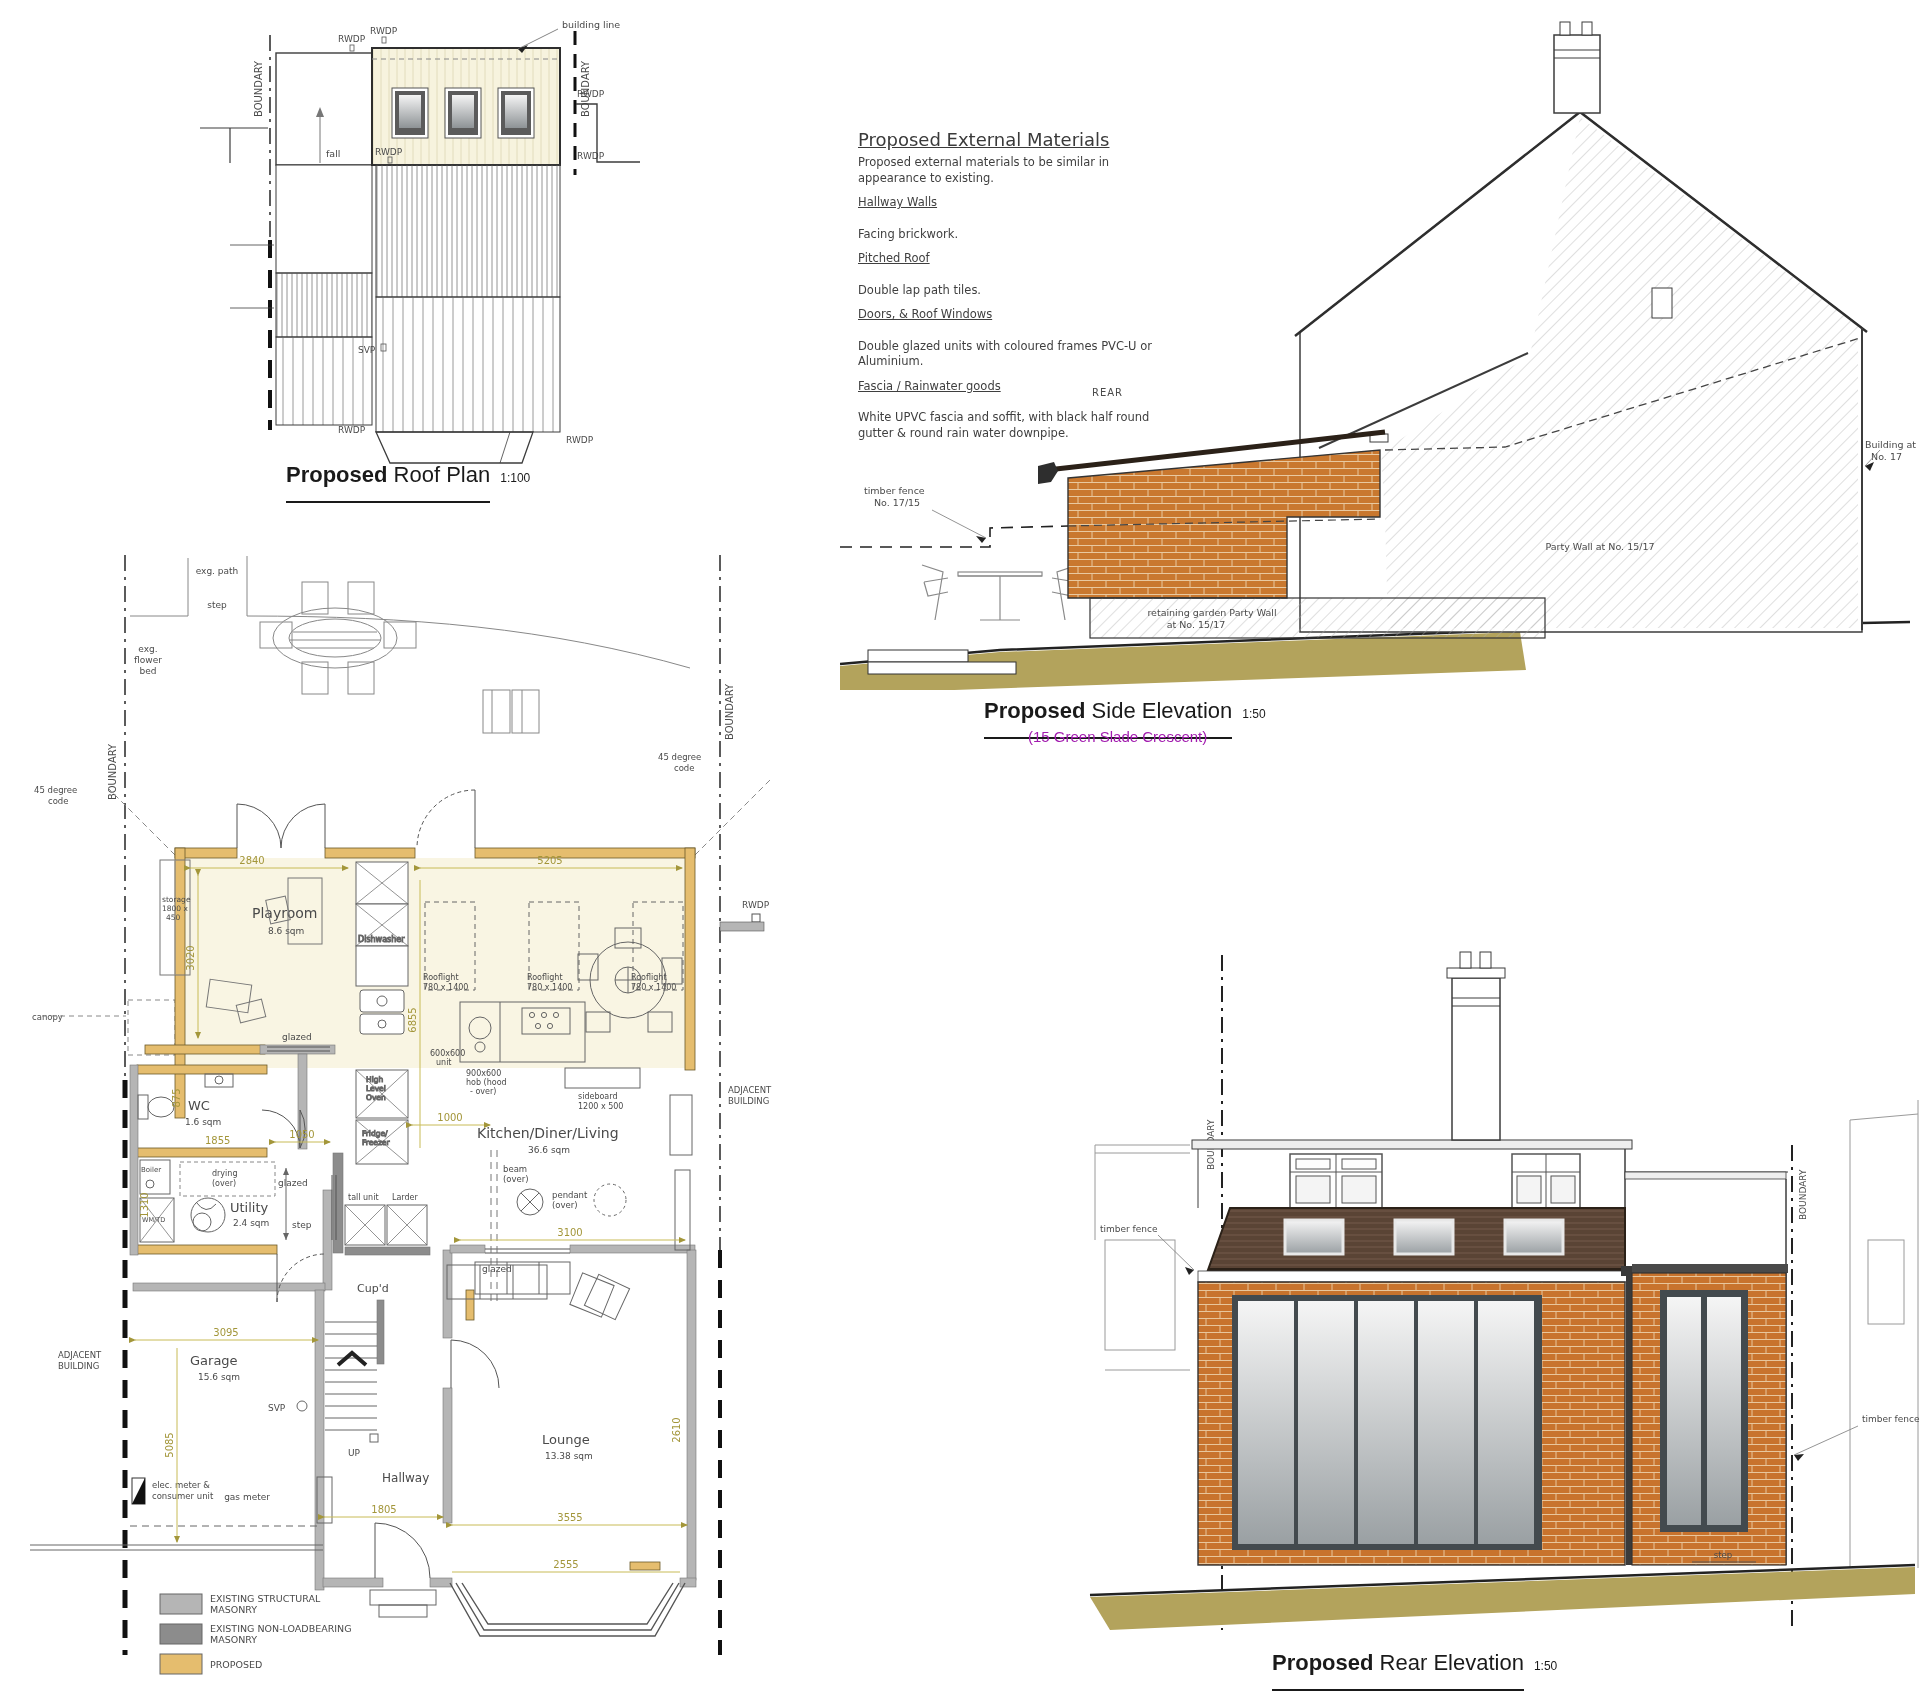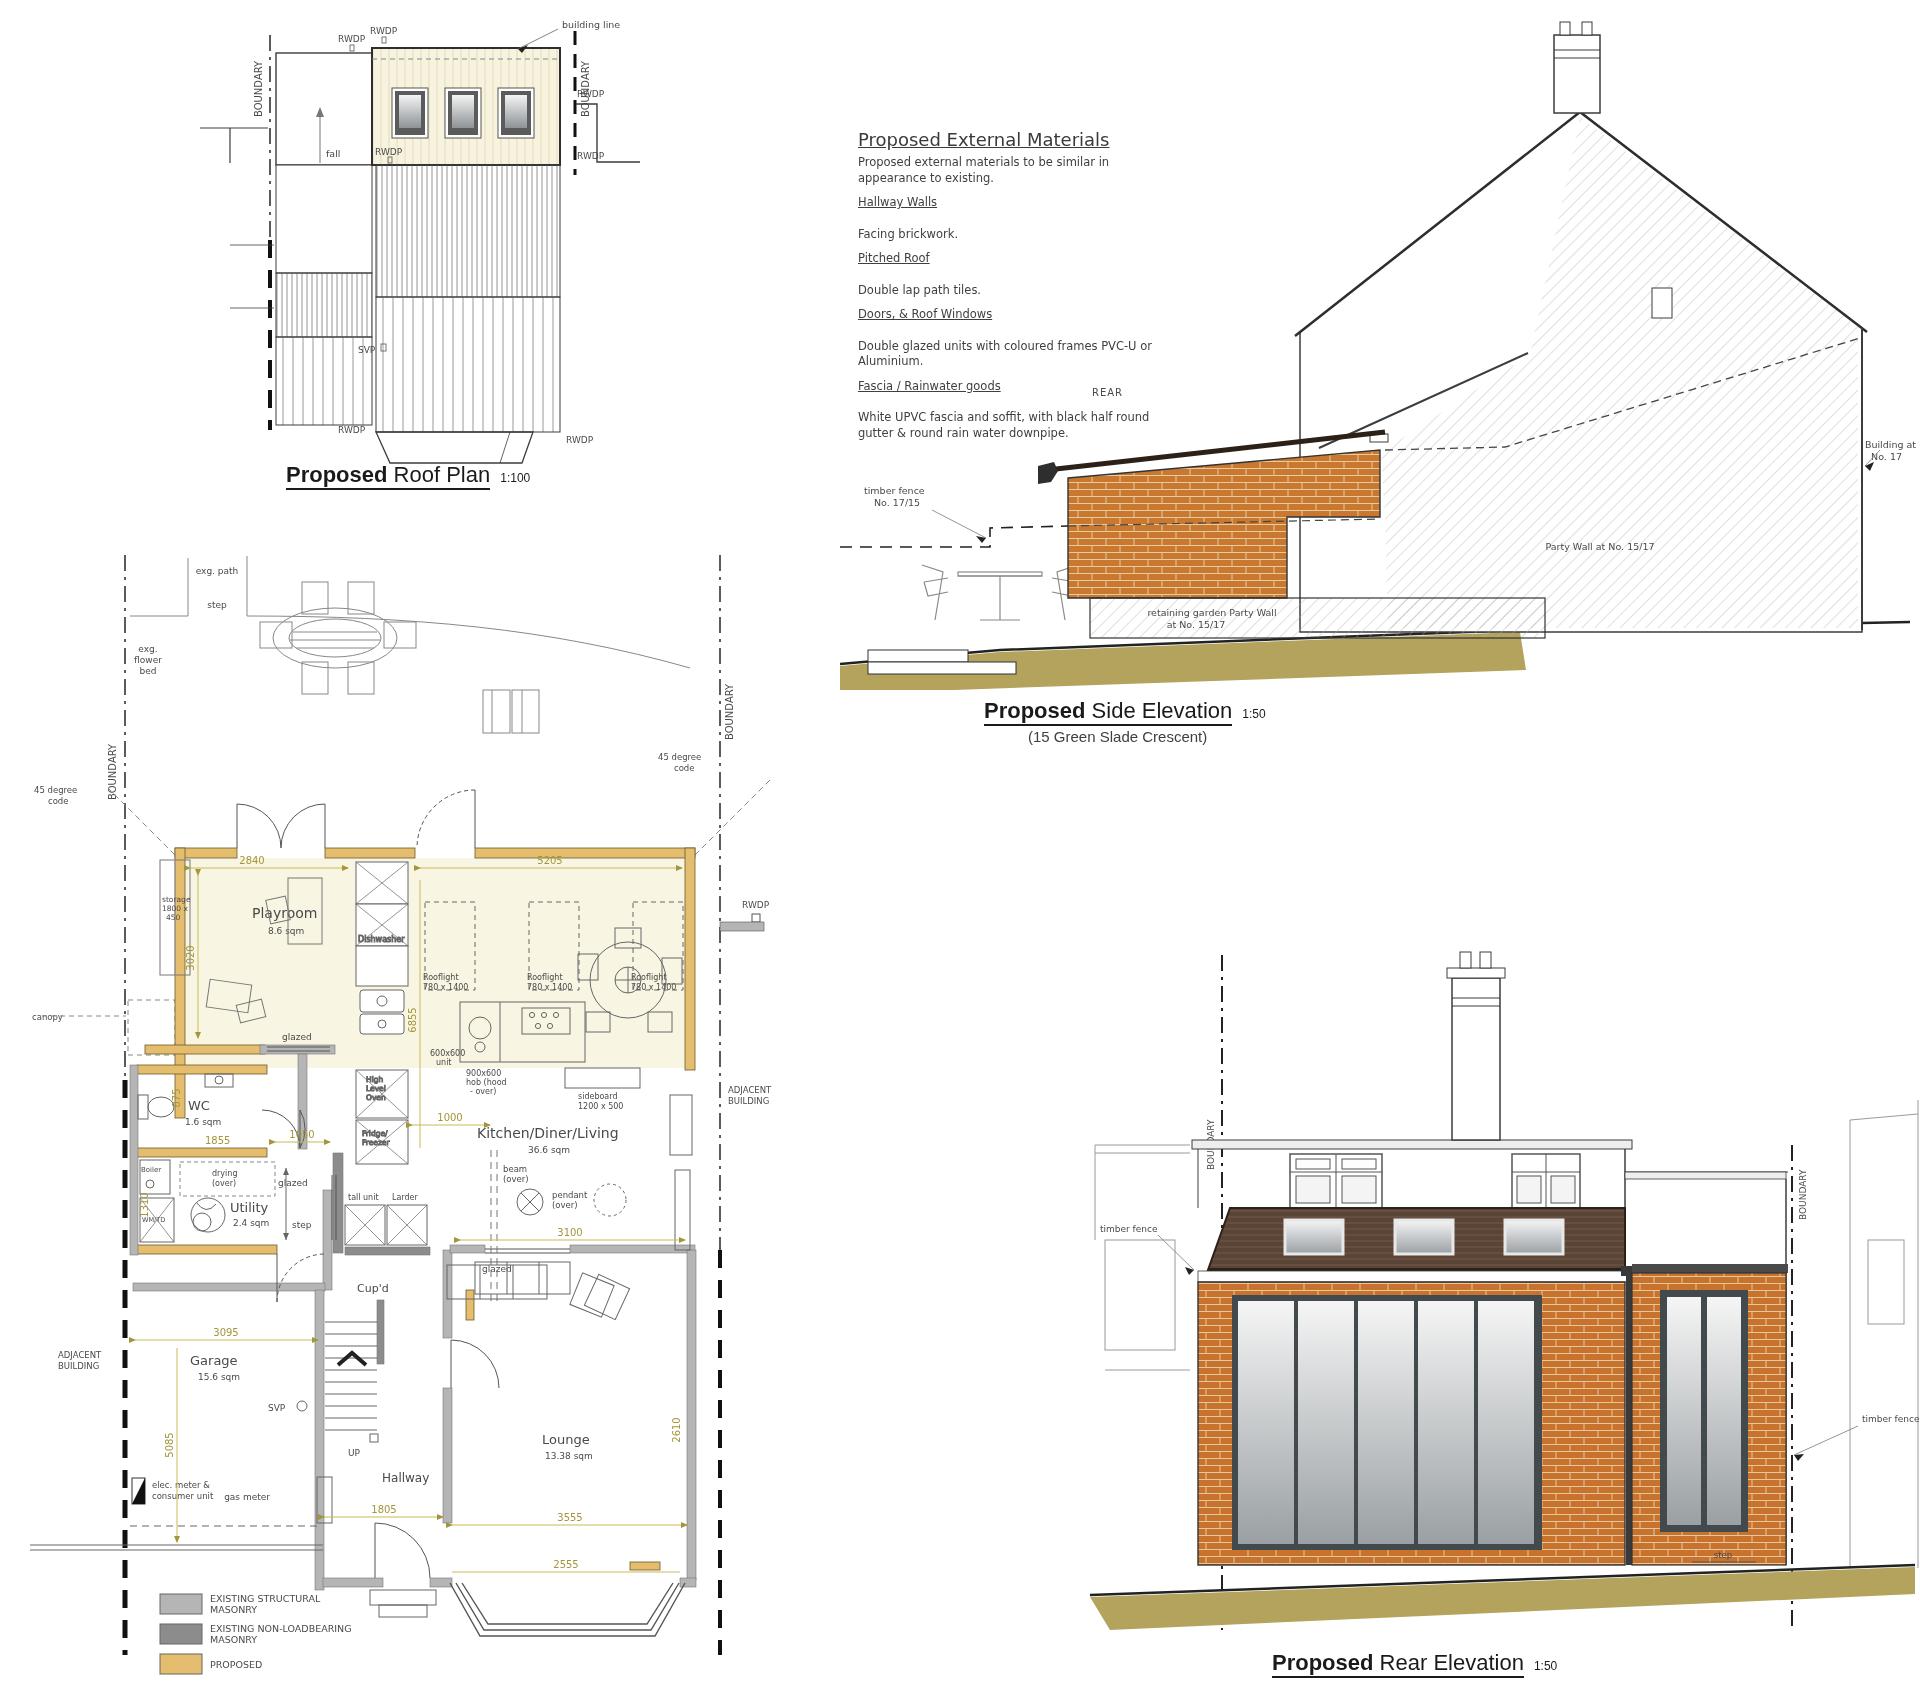--- a/index.html
+++ b/index.html
@@ -3,24 +3,24 @@
 <meta charset="utf-8">
 <style>
   html,body{margin:0;padding:0;background:#ffffff;}
   .page{position:relative;width:1920px;height:1708px;background:#fff;overflow:hidden;
         font-family:"DejaVu Sans",sans-serif;color:#4a4a4a;}
   .abs{position:absolute;}
   svg text{font-family:"DejaVu Sans",sans-serif;}
   .t{fill:#4a4a4a;}
   .d{fill:#a3963a;font-size:10px;}
   .dtitle{position:absolute;font-family:"Liberation Sans",sans-serif;font-size:22px;color:#1a1a1a;white-space:nowrap;}
-  .dtitle .ul{border-bottom:2px solid #1a1a1a;padding-bottom:1px;}
+  .dtitle .ul{border-bottom:2px solid #1a1a1a;padding-bottom:14px;}
   .dtitle .b{font-weight:700;}
   .dtitle .scale{font-size:12px;margin-left:10px;}
-  .dsub{position:absolute;font-family:"Liberation Sans",sans-serif;font-size:15px;color:#404040;}
+  .dsub{position:absolute;font-family:"Liberation Sans",sans-serif;font-size:15px;color:#a21caf;}
   .materials{position:absolute;width:320px;font-size:11.5px;line-height:1.35;color:#3f3f3f;}
   .materials .mh{font-size:18px;text-decoration:underline;margin-bottom:3px;color:#3a3a3a;}
   .materials .sh{text-decoration:underline;margin-top:9px;}
   .materials .sb{margin-top:16px;}
 </style>
 </head>
 <body>
 
 <div class="page">
 

